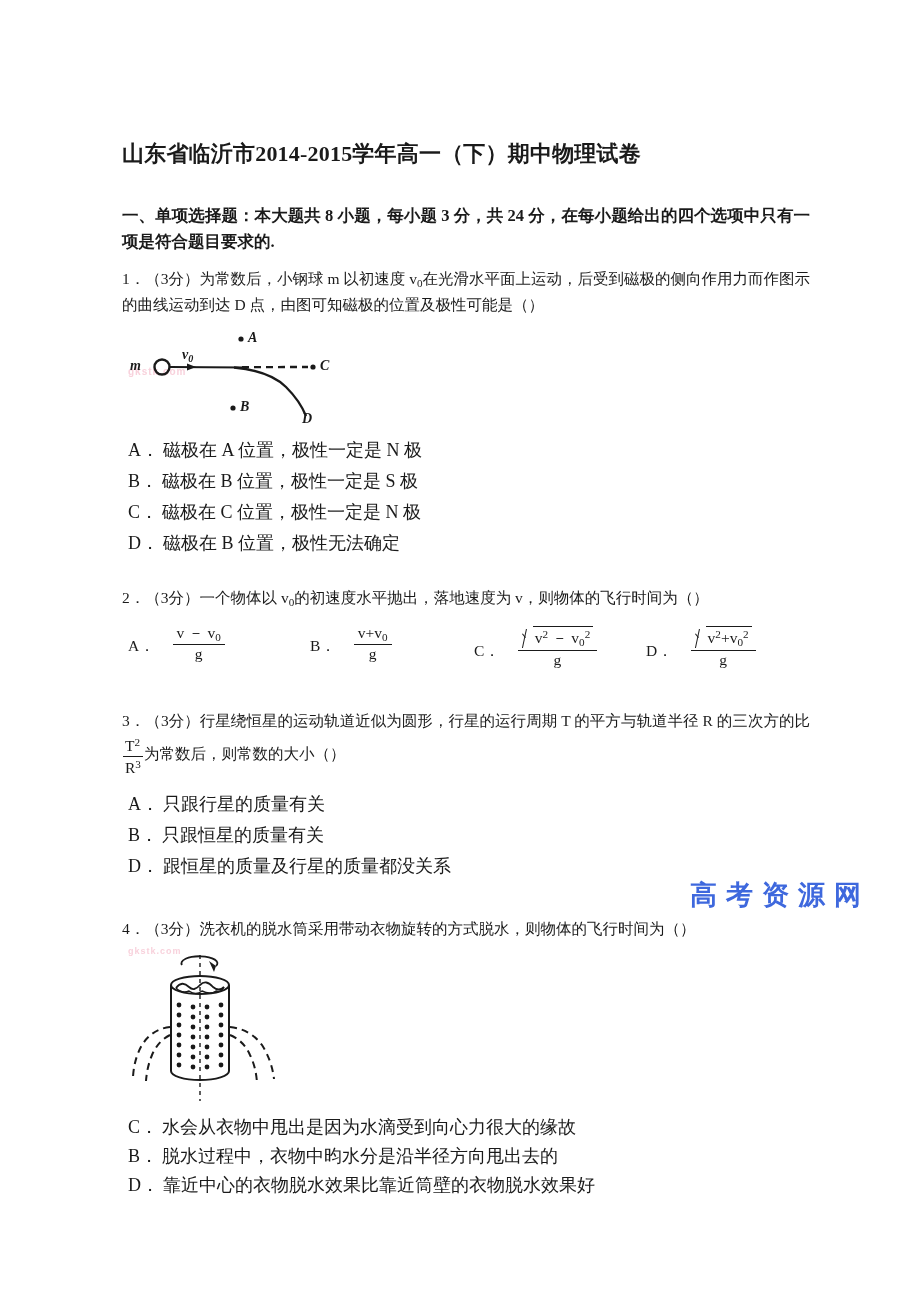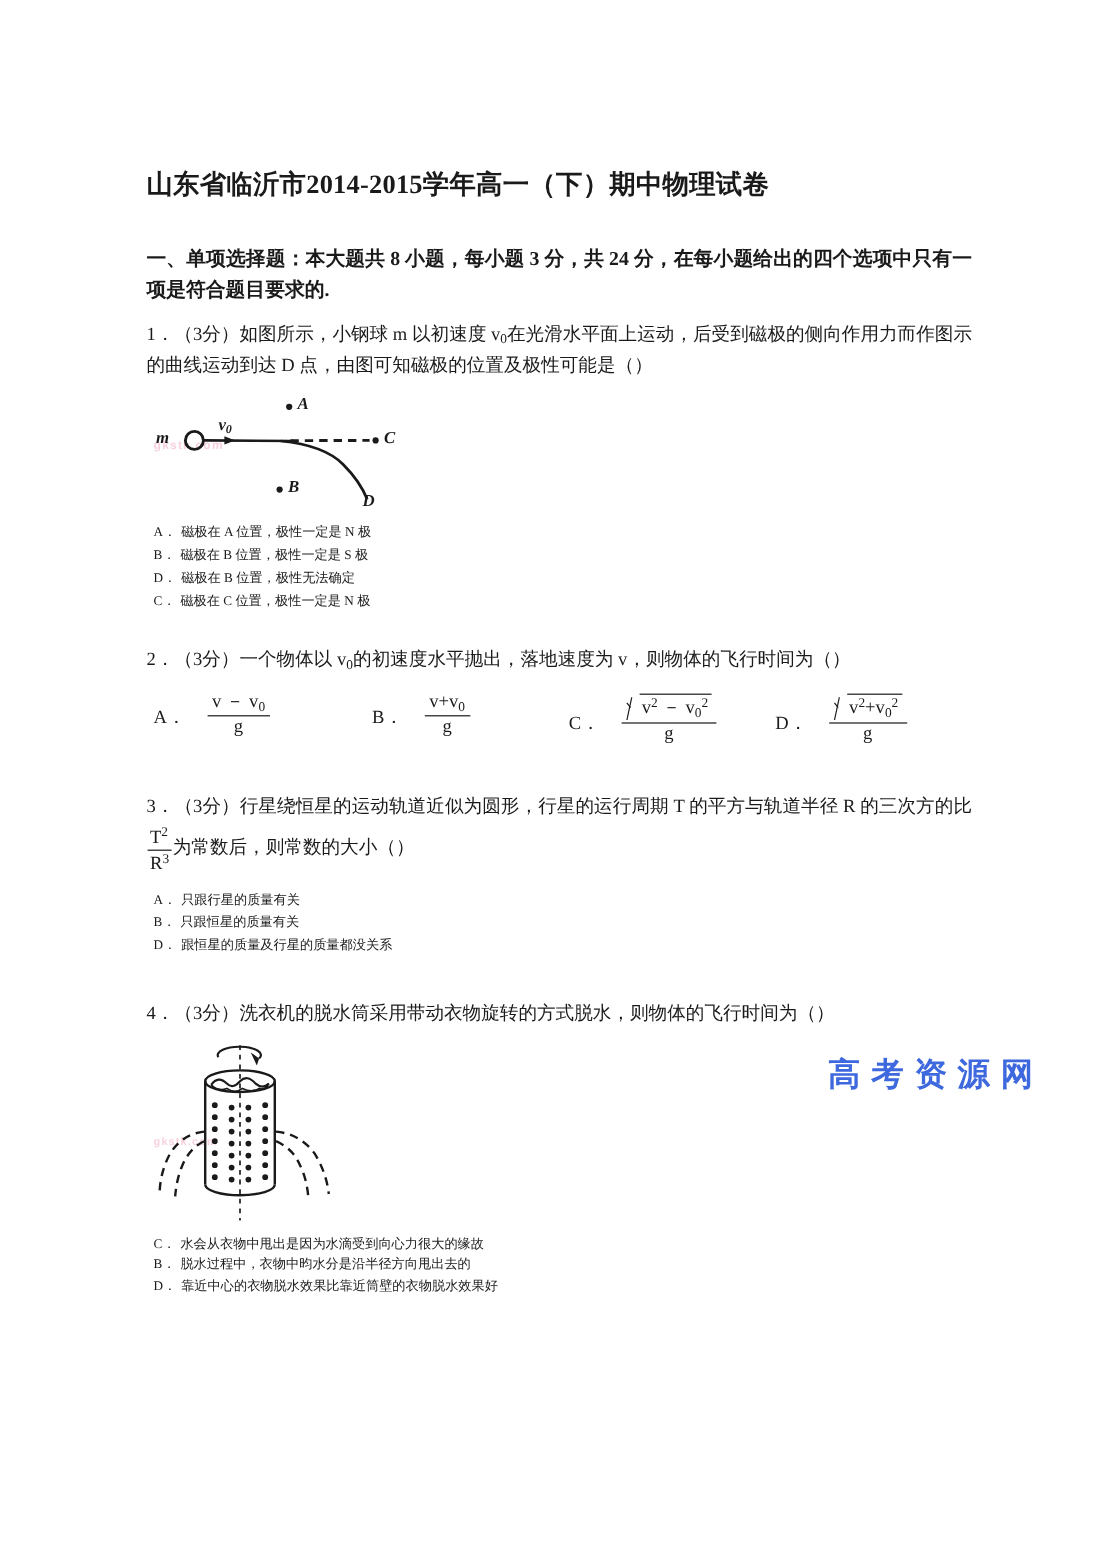--- a/index.html
+++ b/index.html
@@ -59,21 +59,21 @@
   }
   .q-gap-md { height: 20px; }
   .q-gap-lg { height: 28px; }
 
   
   .options {
     margin: 6px 0 0 0;
     padding: 0;
   }
   .option {
-    font-size: 11px;
+    font-size: 18px;
     line-height: 1.72;
     padding-left: 6px;
     white-space: nowrap;
   }
   .option .lab { margin-right: 4px; }
 
   .options-tight .option { line-height: 1.62; }
 
   
   sub.vsub {
@@ -230,21 +230,21 @@
   <div class="watermark wm-small1">gkstk.com</div>
   <div class="watermark wm-small2">gkstk.com</div>
 
   <div class="content">
 
     <h1 class="doc-title">山东省临沂市2014-2015学年高一（下）期中物理试卷</h1>
 
     <p class="section-head">一、单项选择题：本大题共 8 小题，每小题 3 分，共 24 分，在每小题给出的四个选项中只有一项是符合题目要求的.</p>
 
     <div class="question">
-      <p class="q-stem"><span>1</span>．<span>（3分）</span><span>如图所示，小钢球 m 以初速度 v</span><sub class="vsub">0</sub><span>在光滑水平面上运动，后受到磁极的侧向作用力而作图示的曲线运动到达 D 点，由图可知磁极的位置及极性可能是（）</span></p>
+      <p class="q-stem"><span>1</span>．<span>（3分）</span><span>为常数后，小钢球 m 以初速度 v</span><sub class="vsub">0</sub><span>在光滑水平面上运动，后受到磁极的侧向作用力而作图示的曲线运动到达 D 点，由图可知磁极的位置及极性可能是（）</span></p>
 
       <div class="fig-q1">
         <svg width="270" height="104" viewBox="0 0 270 104">
 
           <circle cx="32" cy="42" r="7.5" fill="none" stroke="#1a1a1a" stroke-width="2.4"></circle>
 
           <path d="M 40 42 L 115 42.5" stroke="#1a1a1a" stroke-width="2.2" fill="none"></path>
 
           <polygon points="66,42 57,38.5 57,45.5" fill="#1a1a1a"></polygon>
 
@@ -260,22 +260,22 @@
         <span class="fig-label" style="left:52px; top:22px;"><span>v</span><sub class="vsub">0</sub></span>
         <span class="fig-label" style="left:118px; top:5px;">A</span>
         <span class="fig-label" style="left:110px; top:74px;">B</span>
         <span class="fig-label" style="left:190px; top:33px;">C</span>
         <span class="fig-label" style="left:172px; top:86px;">D</span>
       </div>
 
       <div class="options">
         <div class="option"><span class="lab">A．</span><span>磁极在 A 位置，极性一定是 N 极</span></div>
         <div class="option"><span class="lab">B．</span><span>磁极在 B 位置，极性一定是 S 极</span></div>
+        <div class="option"><span class="lab">C．</span><span>磁极在 C 位置，极性一定是 N 极</span></div>
         <div class="option"><span class="lab">D．</span><span>磁极在 B 位置，极性无法确定</span></div>
-        <div class="option"><span class="lab">C．</span><span>磁极在 C 位置，极性一定是 N 极</span></div>
       </div>
     </div>
 
     <div class="q-gap-md"></div>
 
     <div class="question">
       <p class="q-stem"><span>2</span>．<span>（3分）</span><span>一个物体以 v</span><sub class="vsub">0</sub><span>的初速度水平抛出，落地速度为 v，则物体的飞行时间为（）</span></p>
 
       <div class="formula-row">
 

